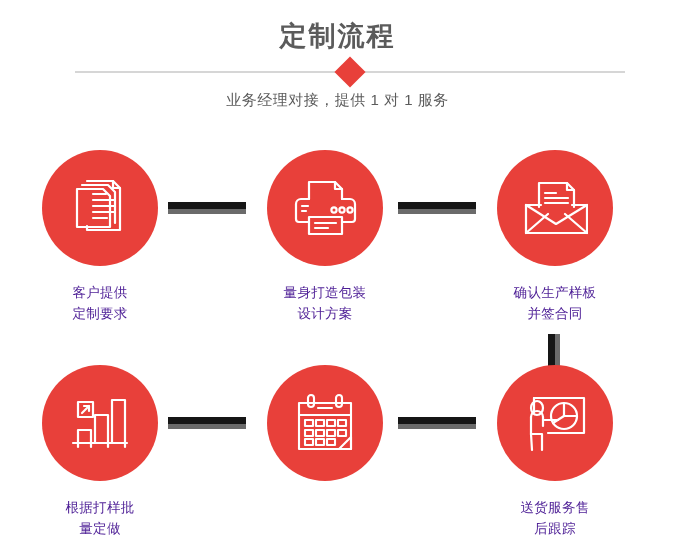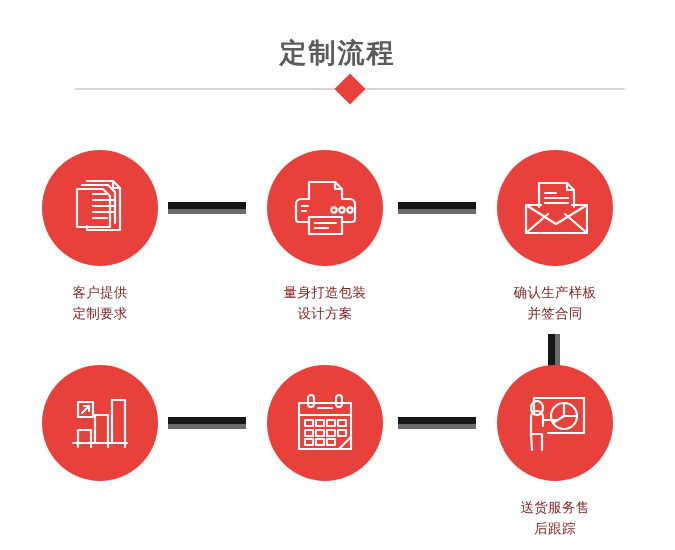--- a/index.html
+++ b/index.html
@@ -15,21 +15,20 @@
     position: relative;
   }
 
   
   .header {
     position: absolute;
     top: 0;
     left: 0;
     width: 626px;
     height: 125px;
-    margin-top: 17px;
   }
   .page-title {
     position: absolute;
     top: 18px;
     left: 0;
     width: 675px;
     text-align: center;
     font-size: 27px;
     font-weight: bold;
     color: #5b5b5b;
@@ -104,21 +103,21 @@
   .circle svg {
     position: absolute;
     top: 50%;
     left: 50%;
     transform: translate(-50%, -50%);
   }
 
   .node-label {
     margin-top: 16px;
     font-size: 13.5px;
-    color: #7f1d1d;
+    color: #4c1d95;
     line-height: 21px;
     letter-spacing: 0.3px;
     white-space: pre-line;
   }
 
   
   .conn-h {
     position: absolute;
     width: 78px;
     height: 12px;
@@ -172,20 +171,21 @@
 <body>
 
 <div class="header">
   <div class="page-title">定制流程</div>
 
   <div class="divider-wrap">
     <div class="divider-line"></div>
     <div class="divider-diamond"></div>
   </div>
 
+  <div class="subtitle">业务经理对接，提供 1 对 1 服务</div>
 </div>
 
 <div class="flow">
 
   <div class="conn-h conn-h-1">
     <div class="bar-main"></div>
     <div class="bar-shadow"></div>
   </div>
   <div class="conn-h conn-h-2">
     <div class="bar-main"></div>
@@ -279,20 +279,22 @@
           <path d="M8 8 H23 V23 H8 Z"></path>
           <path d="M12 19 L19 12"></path>
           <path d="M14 12 H19 V17"></path>
           <path d="M8 53 V49"></path>
           <path d="M21 53 V49"></path>
           <path d="M38 53 V49"></path>
           <path d="M55 53 V49"></path>
         </g>
       </svg>
     </div>
+    <div class="node-label">根据打样批
+量定做</div>
   </div>
 
   <div class="node node-r2 node-c2">
     <div class="circle">
       <svg width="62" height="62" viewBox="0 0 62 62">
         <g fill="none" stroke="#ffffff" stroke-width="2.1" stroke-linejoin="round" stroke-linecap="round">
           <rect x="5" y="11" width="52" height="46"></rect>
           <path d="M5 23 H57"></path>
           <rect x="14" y="3" width="6" height="12" rx="3"></rect>
           <rect x="42" y="3" width="6" height="12" rx="3"></rect>

